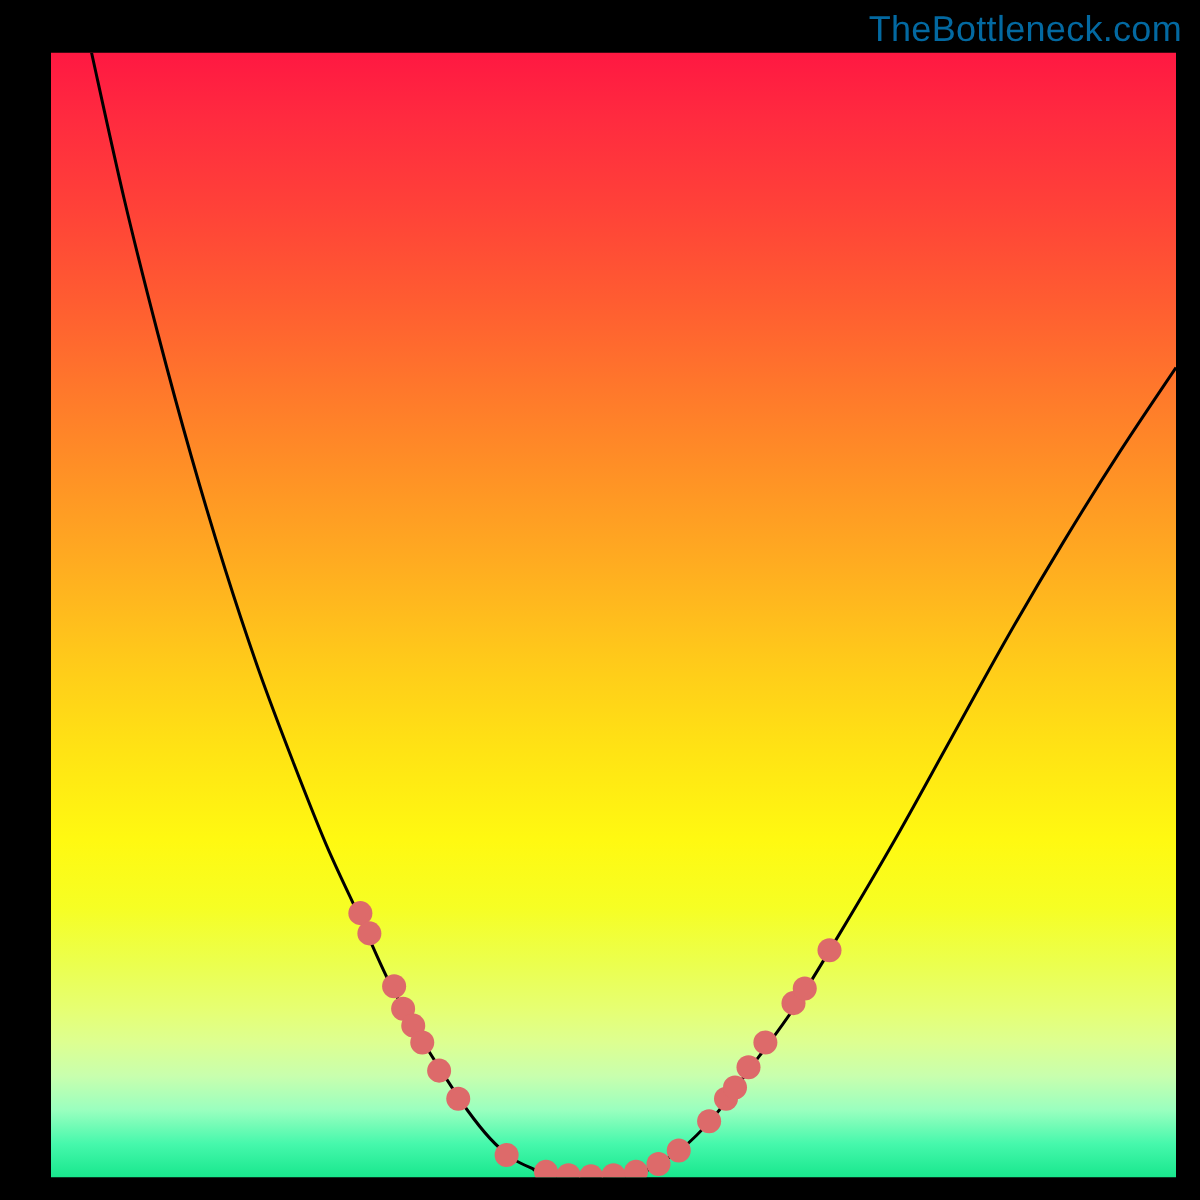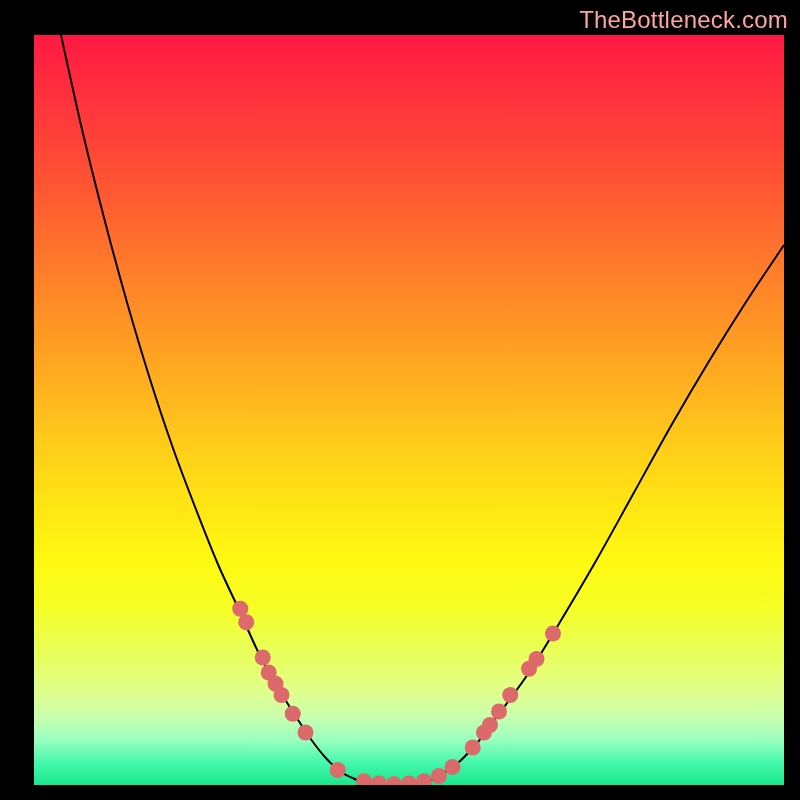--- a/index.html
+++ b/index.html
@@ -14,21 +14,21 @@
   .frame {
     position: relative;
     width: 800px;
     height: 800px;
     background: #000;
   }
   .watermark {
     position: absolute;
     top: 6px;
     right: 12px;
-    color: #fca5a5;
+    color: #0369a1;
     font-size: 24px;
     font-weight: 500;
     letter-spacing: 0.2px;
     z-index: 5;
   }
   .plot-clip {
     position: absolute;
     left: 34px;
     top: 35px;
     width: 750px;

